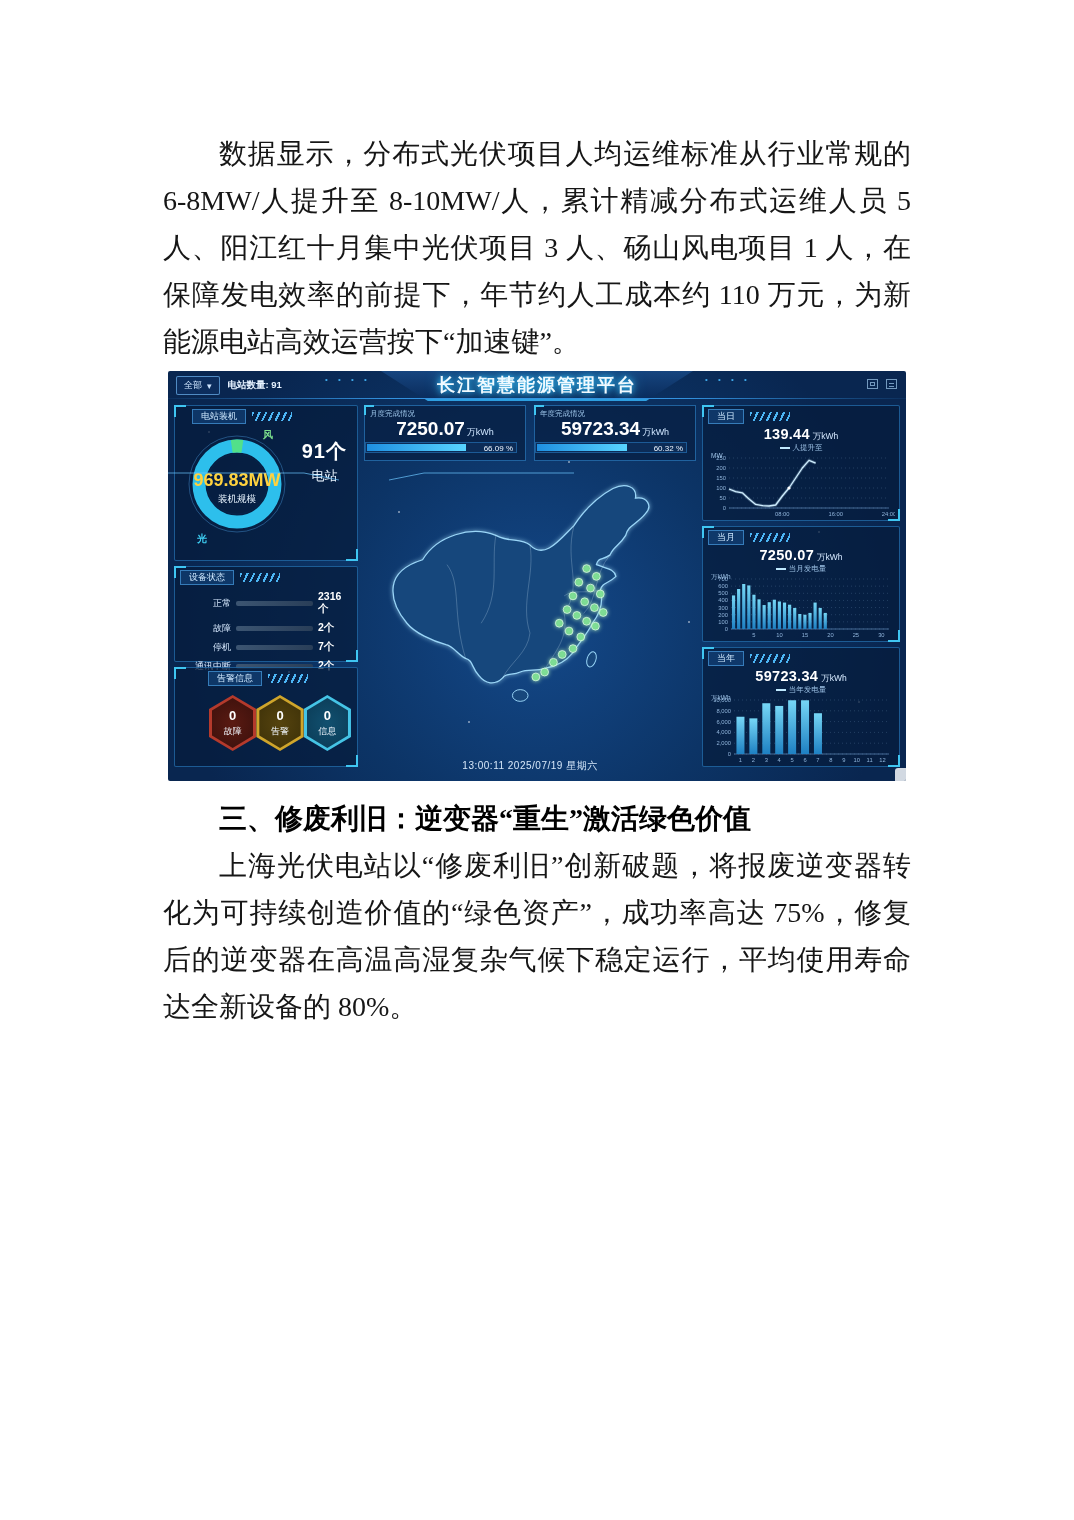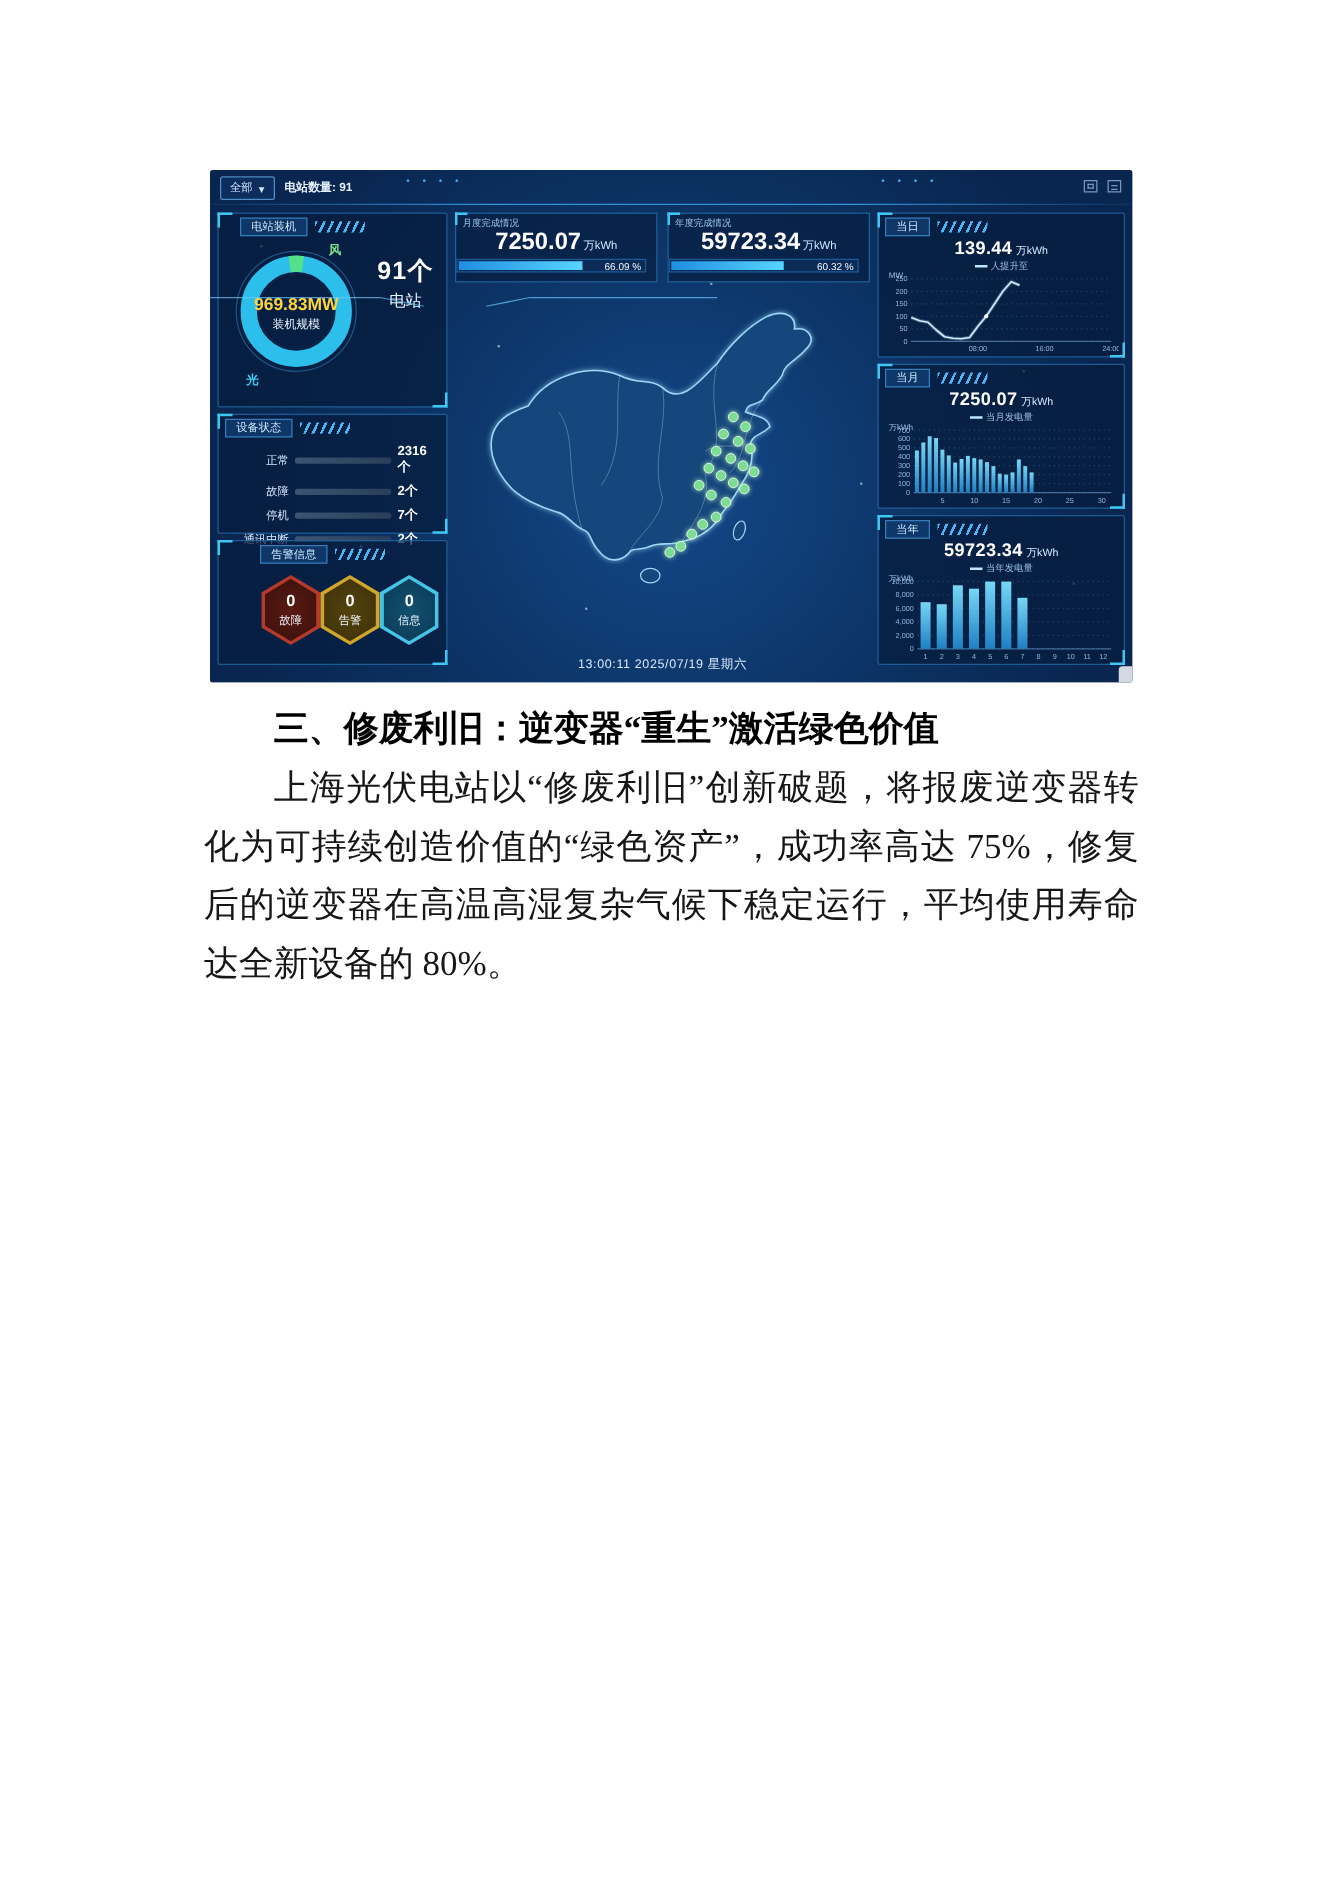--- a/index.html
+++ b/index.html
@@ -45,21 +45,21 @@
   .panel::before { content:""; position:absolute; left:-1px; top:-1px; width:10px; height:10px; border-left:2px solid #3fc6f2; border-top:2px solid #3fc6f2; }
   .panel::after { content:""; position:absolute; right:-1px; bottom:-1px; width:10px; height:10px; border-right:2px solid #3fc6f2; border-bottom:2px solid #3fc6f2; }
   .ptab { display:flex; align-items:center; gap:6px; padding:3px 5px 0 5px; }
   .ptab-label { font-size:9px; color:#cfe9ff; border:1px solid rgba(80,170,240,.6); background:rgba(22,74,134,.55); padding:1px 8px; line-height:11px; }
   .stripes { width:40px; height:9px; background:repeating-linear-gradient(115deg, rgba(80,190,255,.95) 0 2px, transparent 2px 6px); }
 
   
   .p-cap { height:156px;padding-left:12px; }
   .donut-wrap { position:absolute; left:8px; top:24px; width:108px; height:108px; }
   .donut-center { position:absolute; left:0; top:40px; width:108px; text-align:center; }
-  .donut-val { font-size:14px; font-weight:bold; color:#ffd23e; }
+  .donut-val { font-size:18px; font-weight:bold; color:#ffd23e; }
   .donut-lab { font-size:9.5px; color:#e8f4ff; margin-top:2px; }
   .lab-wind { position:absolute; left:88px; top:22px; font-size:10px; color:#7ce08d; font-weight:bold; }
   .lab-solar { position:absolute; left:22px; top:126px; font-size:10px; color:#3fd0f5; font-weight:bold; }
   .cap-right { position:absolute; right:10px; top:32px; text-align:center; }
   .cap-count { font-size:20px; font-weight:bold; color:#fff; letter-spacing:1px; }
   .cap-unit { font-size:13px; color:#eaf5ff; margin-top:2px; }
 
   
   .p-dev { height:96px; }
   .ds-row { display:flex; align-items:center; gap:5px; margin:5px 6px 0 4px; }
@@ -104,20 +104,21 @@
   .rp-chart { position:relative; margin:1px 4px 0 6px; }
   .ylab { position:absolute; left:2px; top:-2px; font-size:6.5px; color:#9cc0e4; }
 
   .scroll-artifact { position:absolute; right:0; bottom:0; width:11px; height:13px; background:#e9edf2; border-radius:3px 0 0 0; opacity:.9; }
 </style>
 </head>
 <body>
 
 <div class="page">
 
+  <p class="doc-par indent">数据显示，分布式光伏项目人均运维标准从行业常规的 6-8MW/人提升至 8-10MW/人，累计精减分布式运维人员 5 人、阳江红十月集中光伏项目 3 人、砀山风电项目 1 人，在保障发电效率的前提下，年节约人工成本约 110 万元，为新能源电站高效运营按下“加速键”。</p>
 
   <div class="dash">
     <div class="stars">
       <i style="left:40px;top:60px"></i>
         <i style="left:120px;top:300px"></i>
         <i style="left:400px;top:90px"></i>
       <i style="left:520px;top:250px"></i>
         <i style="left:650px;top:160px"></i>
         <i style="left:300px;top:350px"></i>
       <i style="left:690px;top:330px"></i>
@@ -127,20 +128,23 @@
     <div class="dash-header">
       <div class="hdr-left">
         <span class="hdr-dropdown">
           <span>全部</span>
           <span>▾</span>
         </span>
         <span class="hdr-count">电站数量: 91</span>
       </div>
       <span class="hdr-dots l"></span>
       <span class="hdr-dots r"></span>
+      <div class="banner">
+        <span class="banner-title">长江智慧能源管理平台</span>
+      </div>
       <div class="hdr-line"></div>
       <div class="hdr-icons">
         <span class="ic-box full"></span>
         <span class="ic-box menu"></span>
       </div>
     </div>
 
     <div class="dash-body">
 
       <div class="col-left">

